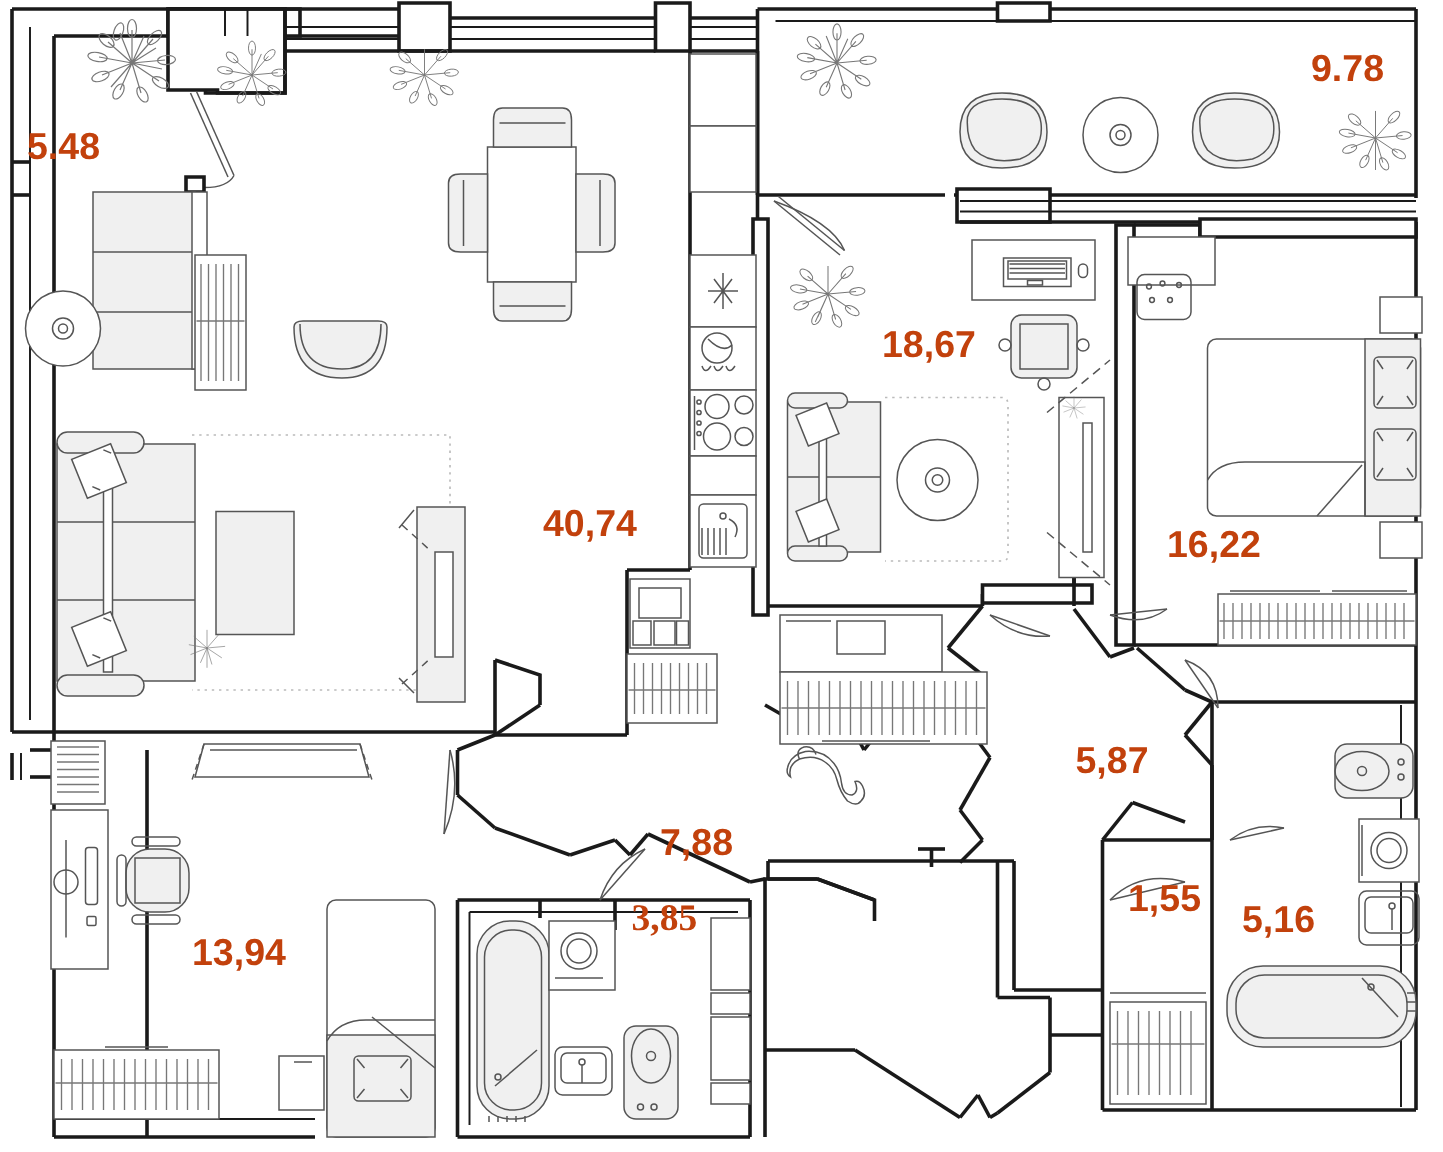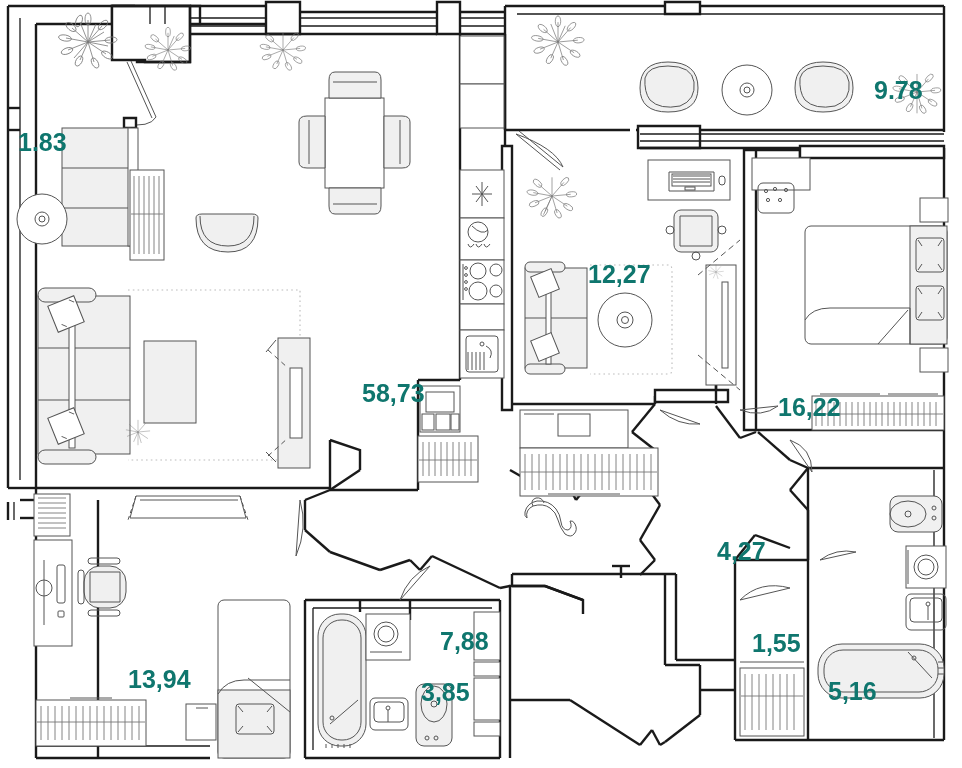--- a/index.html
+++ b/index.html
@@ -5,25 +5,24 @@
 <style>
   html,body{margin:0;padding:0;background:#ffffff;}
   body{font-family:"Liberation Sans", sans-serif;}
   #plan-root{position:relative;width:962px;height:768px;background:#ffffff;overflow:hidden;}
   #plan-svg{position:absolute;left:0;top:0;width:962px;height:768px;}
   .area-label{
     position:absolute;
     font-family:"Liberation Sans", sans-serif;
     font-size:25px;
     font-weight:700;
-    color:#0f766e;
+    color:#c2410c;
     letter-spacing:0px;
     white-space:nowrap;
     line-height:1;
-    margin-top:44px;
   }
 </style>
 </head>
 <body>
 
 <div id="plan-root">
 
   <svg id="plan-svg" viewBox="0 0 962 768">
     <defs>
       <style>
@@ -740,25 +739,25 @@
         <path class="door" d="M740,410 Q762,418 778,406"></path>
         <path class="door" d="M740,410 L778,406"></path>
       </g>
     </g>
 
     <g>
       <path class="wth" d="M150,6 L150,24 M165,6 L165,24"></path>
     </g>
   </svg>
 
-  <div class="area-label" style="left:18px;  top:86px;">1.83</div>
+  <div class="area-label" style="left:18px;  top:86px;">5.48</div>
   <div class="area-label" style="left:874px; top:34px;">9.78</div>
-  <div class="area-label" style="left:362px; top:337px;">58,73</div>
-  <div class="area-label" style="left:588px; top:218px;">12,27</div>
+  <div class="area-label" style="left:362px; top:337px;">40,74</div>
+  <div class="area-label" style="left:588px; top:218px;">18,67</div>
   <div class="area-label" style="left:778px; top:351px;">16,22</div>
-  <div class="area-label" style="left:717px; top:495px;">4,27</div>
-  <div class="area-label" style="left:440px; top:585px;">7,88</div>
-  <div class="area-label" style="left:421px; top:636px;">3,85</div>
+  <div class="area-label" style="left:717px; top:495px;">5,87</div>
+  <div class="area-label" style="left:440px; top:550px;">7,88</div>
+  <div class="area-label" style="left:421px; top:600px;font-family:Liberation Serif, serif;">3,85</div>
   <div class="area-label" style="left:128px; top:623px;">13,94</div>
   <div class="area-label" style="left:752px; top:587px;">1,55</div>
-  <div class="area-label" style="left:828px; top:635px;">5,16</div>
+  <div class="area-label" style="left:828px; top:601px;">5,16</div>
 
 </div>
 
 </body></html>

